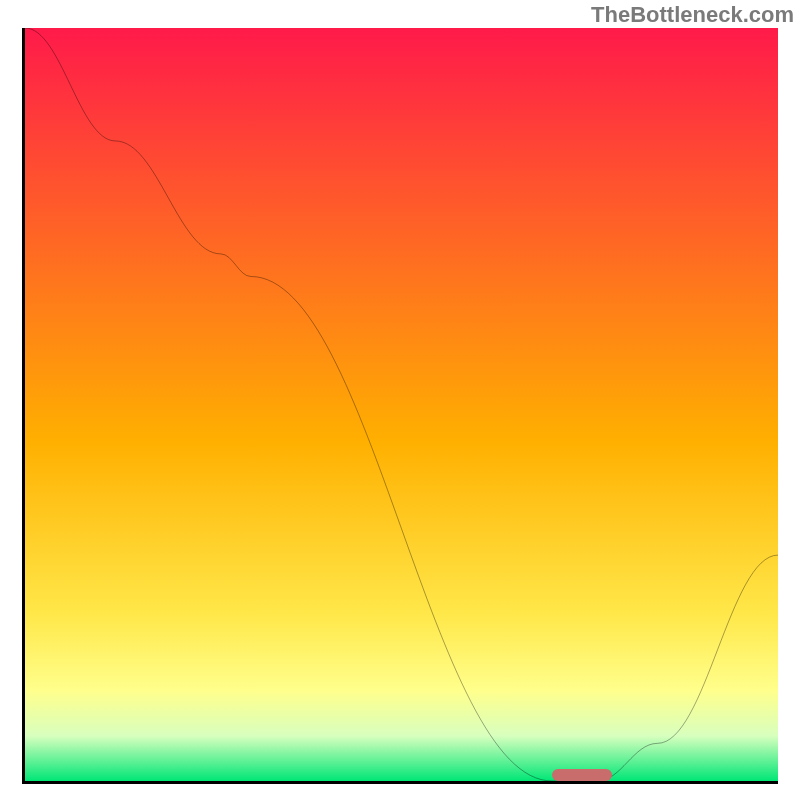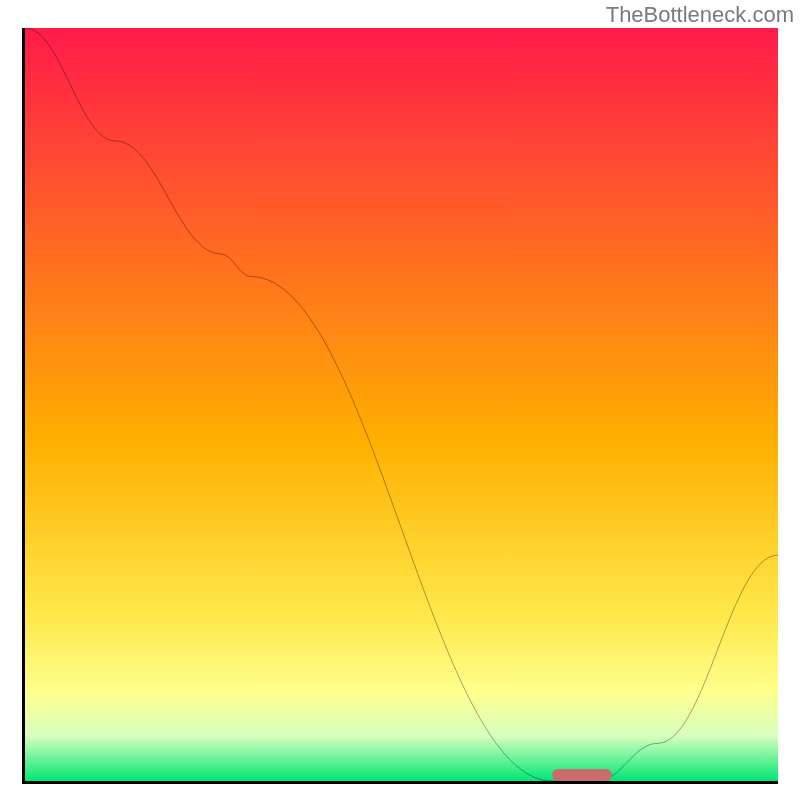--- a/index.html
+++ b/index.html
@@ -3,21 +3,21 @@
 <meta charset="utf-8">
 <style>
   * { margin: 0; padding: 0; box-sizing: border-box; }
   html, body { width: 800px; height: 800px; overflow: hidden; background: #fff; font-family: Arial, sans-serif; }
   .stage { position: relative; width: 800px; height: 800px; }
   .watermark {
     position: absolute;
     top: 2px; right: 6px;
     font-size: 22px;
     color: #7a7a7a;
-    font-weight: 400;
+    font-weight: 700;
     white-space: nowrap;
   }
   .plot {
     position: absolute;
     left: 22px;
     top: 28px;
     width: 756px;
     height: 756px;
     border-left: 3px solid #000;
     border-bottom: 3px solid #000;

